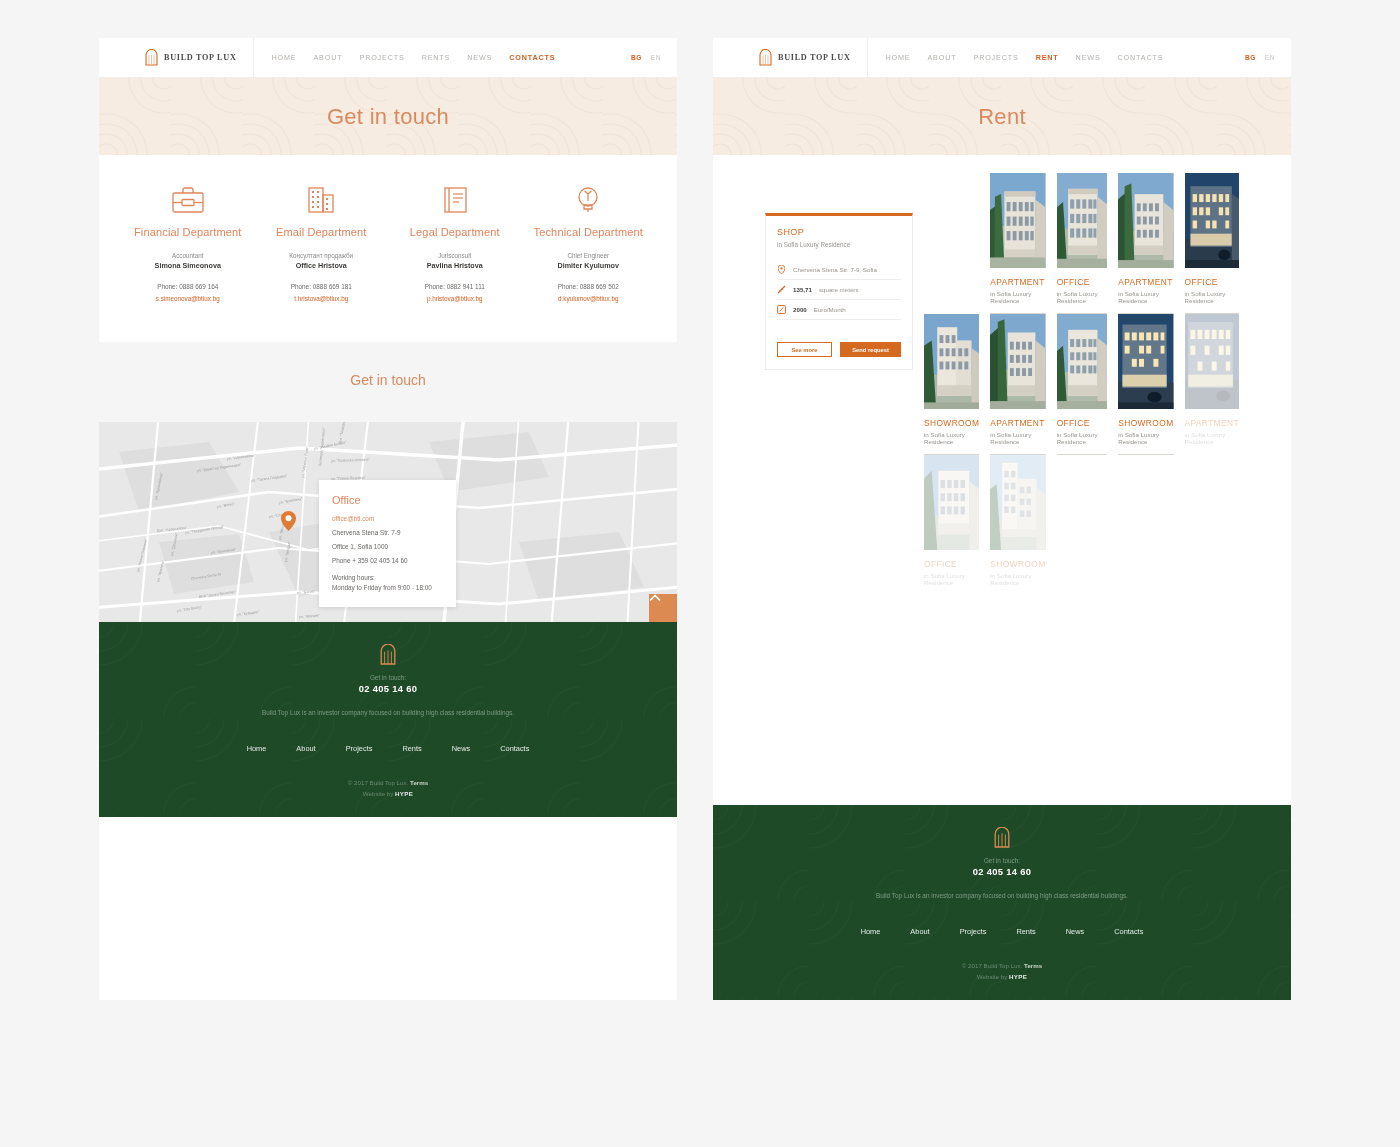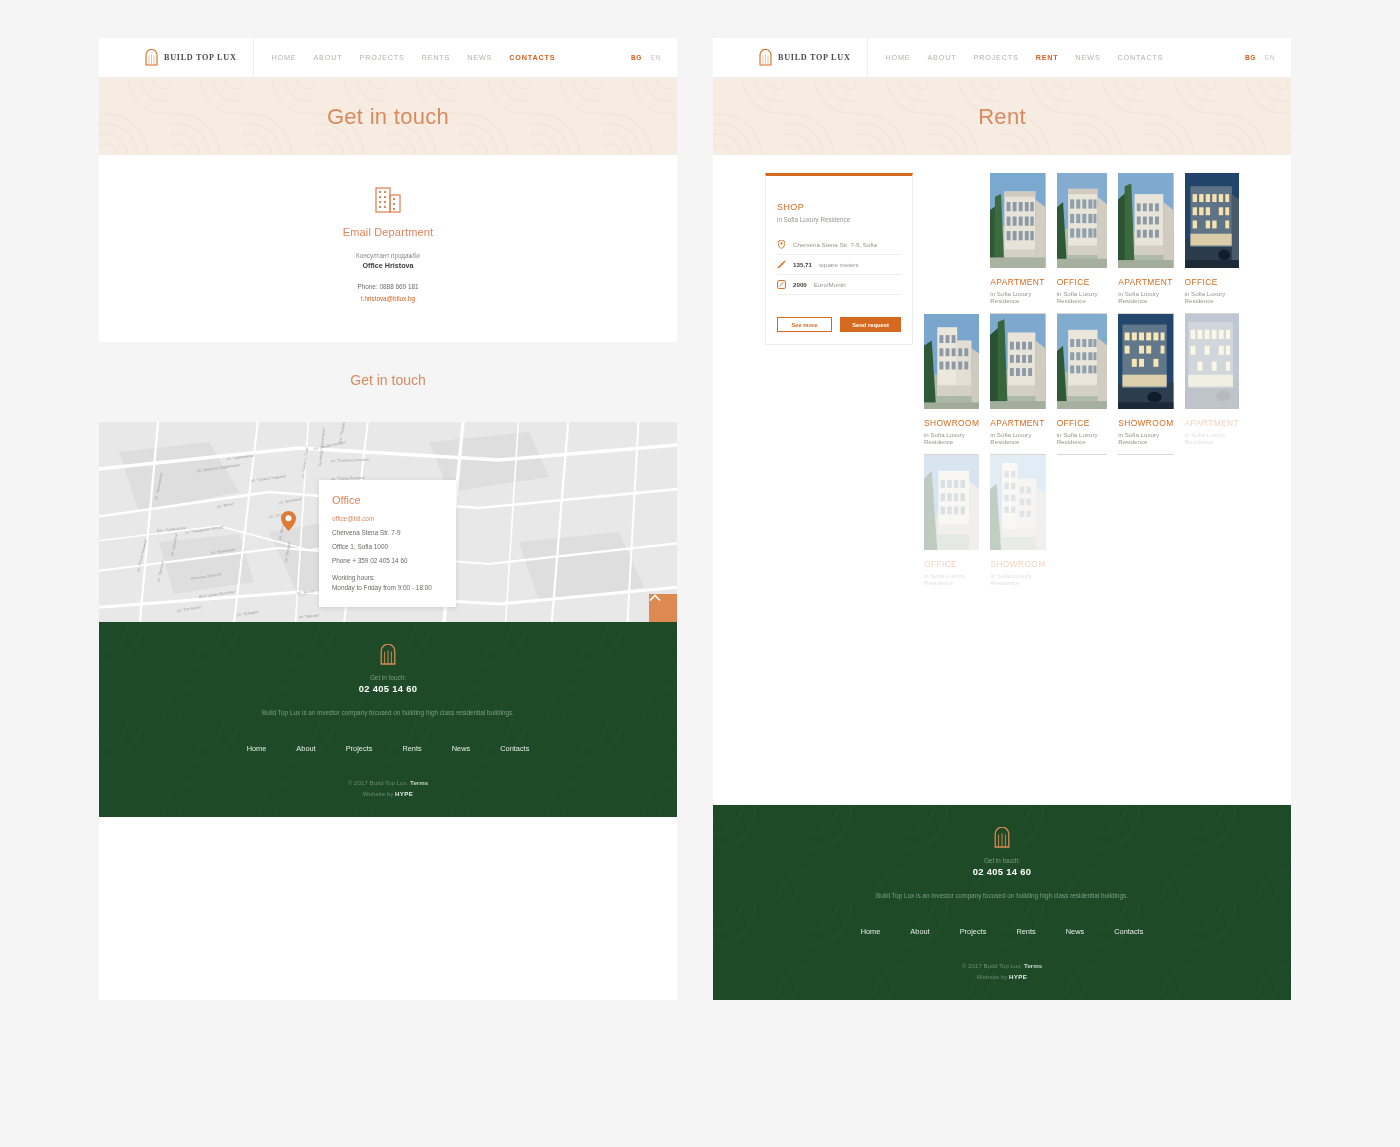--- a/index.html
+++ b/index.html
@@ -146,21 +146,21 @@
   .f-nav span { font-size: 7.4px; color: #e6ece7; cursor: pointer; }
   .f-copy { text-align: center; font-size: 6.2px; color: #6c8a72; margin-top: 26px; }
   .f-copy b { color: #c9d6cb; }
   .f-by { text-align: center; font-size: 6.2px; color: #6c8a72; margin-top: 4px; }
   .f-by b { color: #e6ece7; letter-spacing: .3px; }
 
   
   .rent-body { background: #fff; padding: 18px 0 0 0; display: flex; }
   .rent-inner { display: flex; gap: 11px; padding: 0 52px 0 52px; width: 100%; }
   .shop-col { width: 148px; flex: 0 0 148px; }
-  .shop-card { border: 1px solid #ececec; border-top: 3px solid #d4691f; padding: 26px 11px 12px; }
+  .shop-card { border: 1px solid #ececec; border-top: 3px solid #d4691f; padding: 11px 11px 12px; margin-top: 40px; }
   .shop-title { font-size: 9px; color: #d4691f; letter-spacing: .4px; }
   .shop-sub { font-size: 6.3px; color: #97948f; margin-top: 4px; }
   .shop-rows { margin-top: 12px; }
   .shop-row {
     display: flex; align-items: center; gap: 7px;
     padding: 5px 0; border-bottom: 1px solid #f0eeec;
     font-size: 6.2px; color: #98948f;
   }
   .shop-row b { color: #3e3c3a; font-weight: 700; }
   .shop-ico { width: 9px; height: 9px; flex: 0 0 9px; display: flex; align-items: center; justify-content: center; }
@@ -230,20 +230,36 @@
         <span>EN</span>
       </div>
     </div>
 
     <div class="hero">
       <div class="hero-title">Get in touch</div>
     </div>
 
     <div class="departments">
 
+      <div class="dept">
+        <div class="dept-icon">
+          <svg width="34" height="30" viewBox="0 0 34 30">
+            <rect x="2" y="8" width="30" height="19" rx="1.5" fill="none" stroke="#e0845a" stroke-width="1.3"></rect>
+            <path d="M12 8 V5 a2 2 0 0 1 2-2 h6 a2 2 0 0 1 2 2 v3" fill="none" stroke="#e0845a" stroke-width="1.3"></path>
+            <line x1="2" y1="17.5" x2="11" y2="17.5" stroke="#e0845a" stroke-width="1.3"></line>
+            <line x1="23" y1="17.5" x2="32" y2="17.5" stroke="#e0845a" stroke-width="1.3"></line>
+            <rect x="11" y="14.5" width="12" height="6" rx="1" fill="none" stroke="#e0845a" stroke-width="1.3"></rect>
+          </svg>
+        </div>
+        <div class="dept-title">Financial Department</div>
+        <div class="dept-role">Accountant</div>
+        <div class="dept-name">Simona Simeonova</div>
+        <div class="dept-phone">Phone: 0888 669 164</div>
+        <div class="dept-mail">s.simeonova@btlux.bg</div>
+      </div>
 
       <div class="dept">
         <div class="dept-icon">
           <svg width="34" height="30" viewBox="0 0 34 30">
             <rect x="5" y="3" width="14" height="24" fill="none" stroke="#e0845a" stroke-width="1.3"></rect>
             <rect x="19" y="10" width="10" height="17" fill="none" stroke="#e0845a" stroke-width="1.3"></rect>
             <g fill="#e0845a">
               <rect x="8" y="6" width="2" height="2"></rect>
                 <rect x="13" y="6" width="2" height="2"></rect>
               <rect x="8" y="11" width="2" height="2"></rect>
@@ -258,21 +274,52 @@
             </g>
           </svg>
         </div>
         <div class="dept-title">Email Department</div>
         <div class="dept-role">Консултант продажби</div>
         <div class="dept-name">Office Hristova</div>
         <div class="dept-phone">Phone: 0888 669 181</div>
         <div class="dept-mail">t.hristova@btlux.bg</div>
       </div>
 
-
+      <div class="dept">
+        <div class="dept-icon">
+          <svg width="34" height="30" viewBox="0 0 34 30">
+            <rect x="7" y="3" width="21" height="24" fill="none" stroke="#e0845a" stroke-width="1.3"></rect>
+            <line x1="11" y1="3" x2="11" y2="27" stroke="#e0845a" stroke-width="1.3"></line>
+            <line x1="15" y1="9" x2="25" y2="9" stroke="#e0845a" stroke-width="1.2"></line>
+            <line x1="15" y1="13" x2="25" y2="13" stroke="#e0845a" stroke-width="1.2"></line>
+            <line x1="15" y1="17" x2="21" y2="17" stroke="#e0845a" stroke-width="1.2"></line>
+          </svg>
+        </div>
+        <div class="dept-title">Legal Department</div>
+        <div class="dept-role">Jurisconsult</div>
+        <div class="dept-name">Pavlina Hristova</div>
+        <div class="dept-phone">Phone: 0882 941 111</div>
+        <div class="dept-mail">p.hristova@btlux.bg</div>
+      </div>
+
+      <div class="dept">
+        <div class="dept-icon">
+          <svg width="34" height="30" viewBox="0 0 34 30">
+            <circle cx="17" cy="12" r="9" fill="none" stroke="#e0845a" stroke-width="1.3"></circle>
+            <path d="M13 20 h8 v4 h-8 z" fill="none" stroke="#e0845a" stroke-width="1.3"></path>
+            <line x1="17" y1="24" x2="17" y2="27" stroke="#e0845a" stroke-width="1.3"></line>
+            <path d="M17 16 V9 M17 9 l-3.5 -3 M17 9 l3.5 -3" fill="none" stroke="#e0845a" stroke-width="1.2"></path>
+          </svg>
+        </div>
+        <div class="dept-title">Technical Department</div>
+        <div class="dept-role">Chief Engineer</div>
+        <div class="dept-name">Dimiter Kyulumov</div>
+        <div class="dept-phone">Phone: 0888 669 502</div>
+        <div class="dept-mail">d.kyulumov@btlux.bg</div>
+      </div>
 
     </div>
 
     <div class="form-section">
       <div class="form-title">Get in touch</div>
     </div>
 
     <div class="map">
       <svg viewBox="0 0 578 200" preserveAspectRatio="none">
         <rect width="578" height="200" fill="#e8e8e8"></rect>

